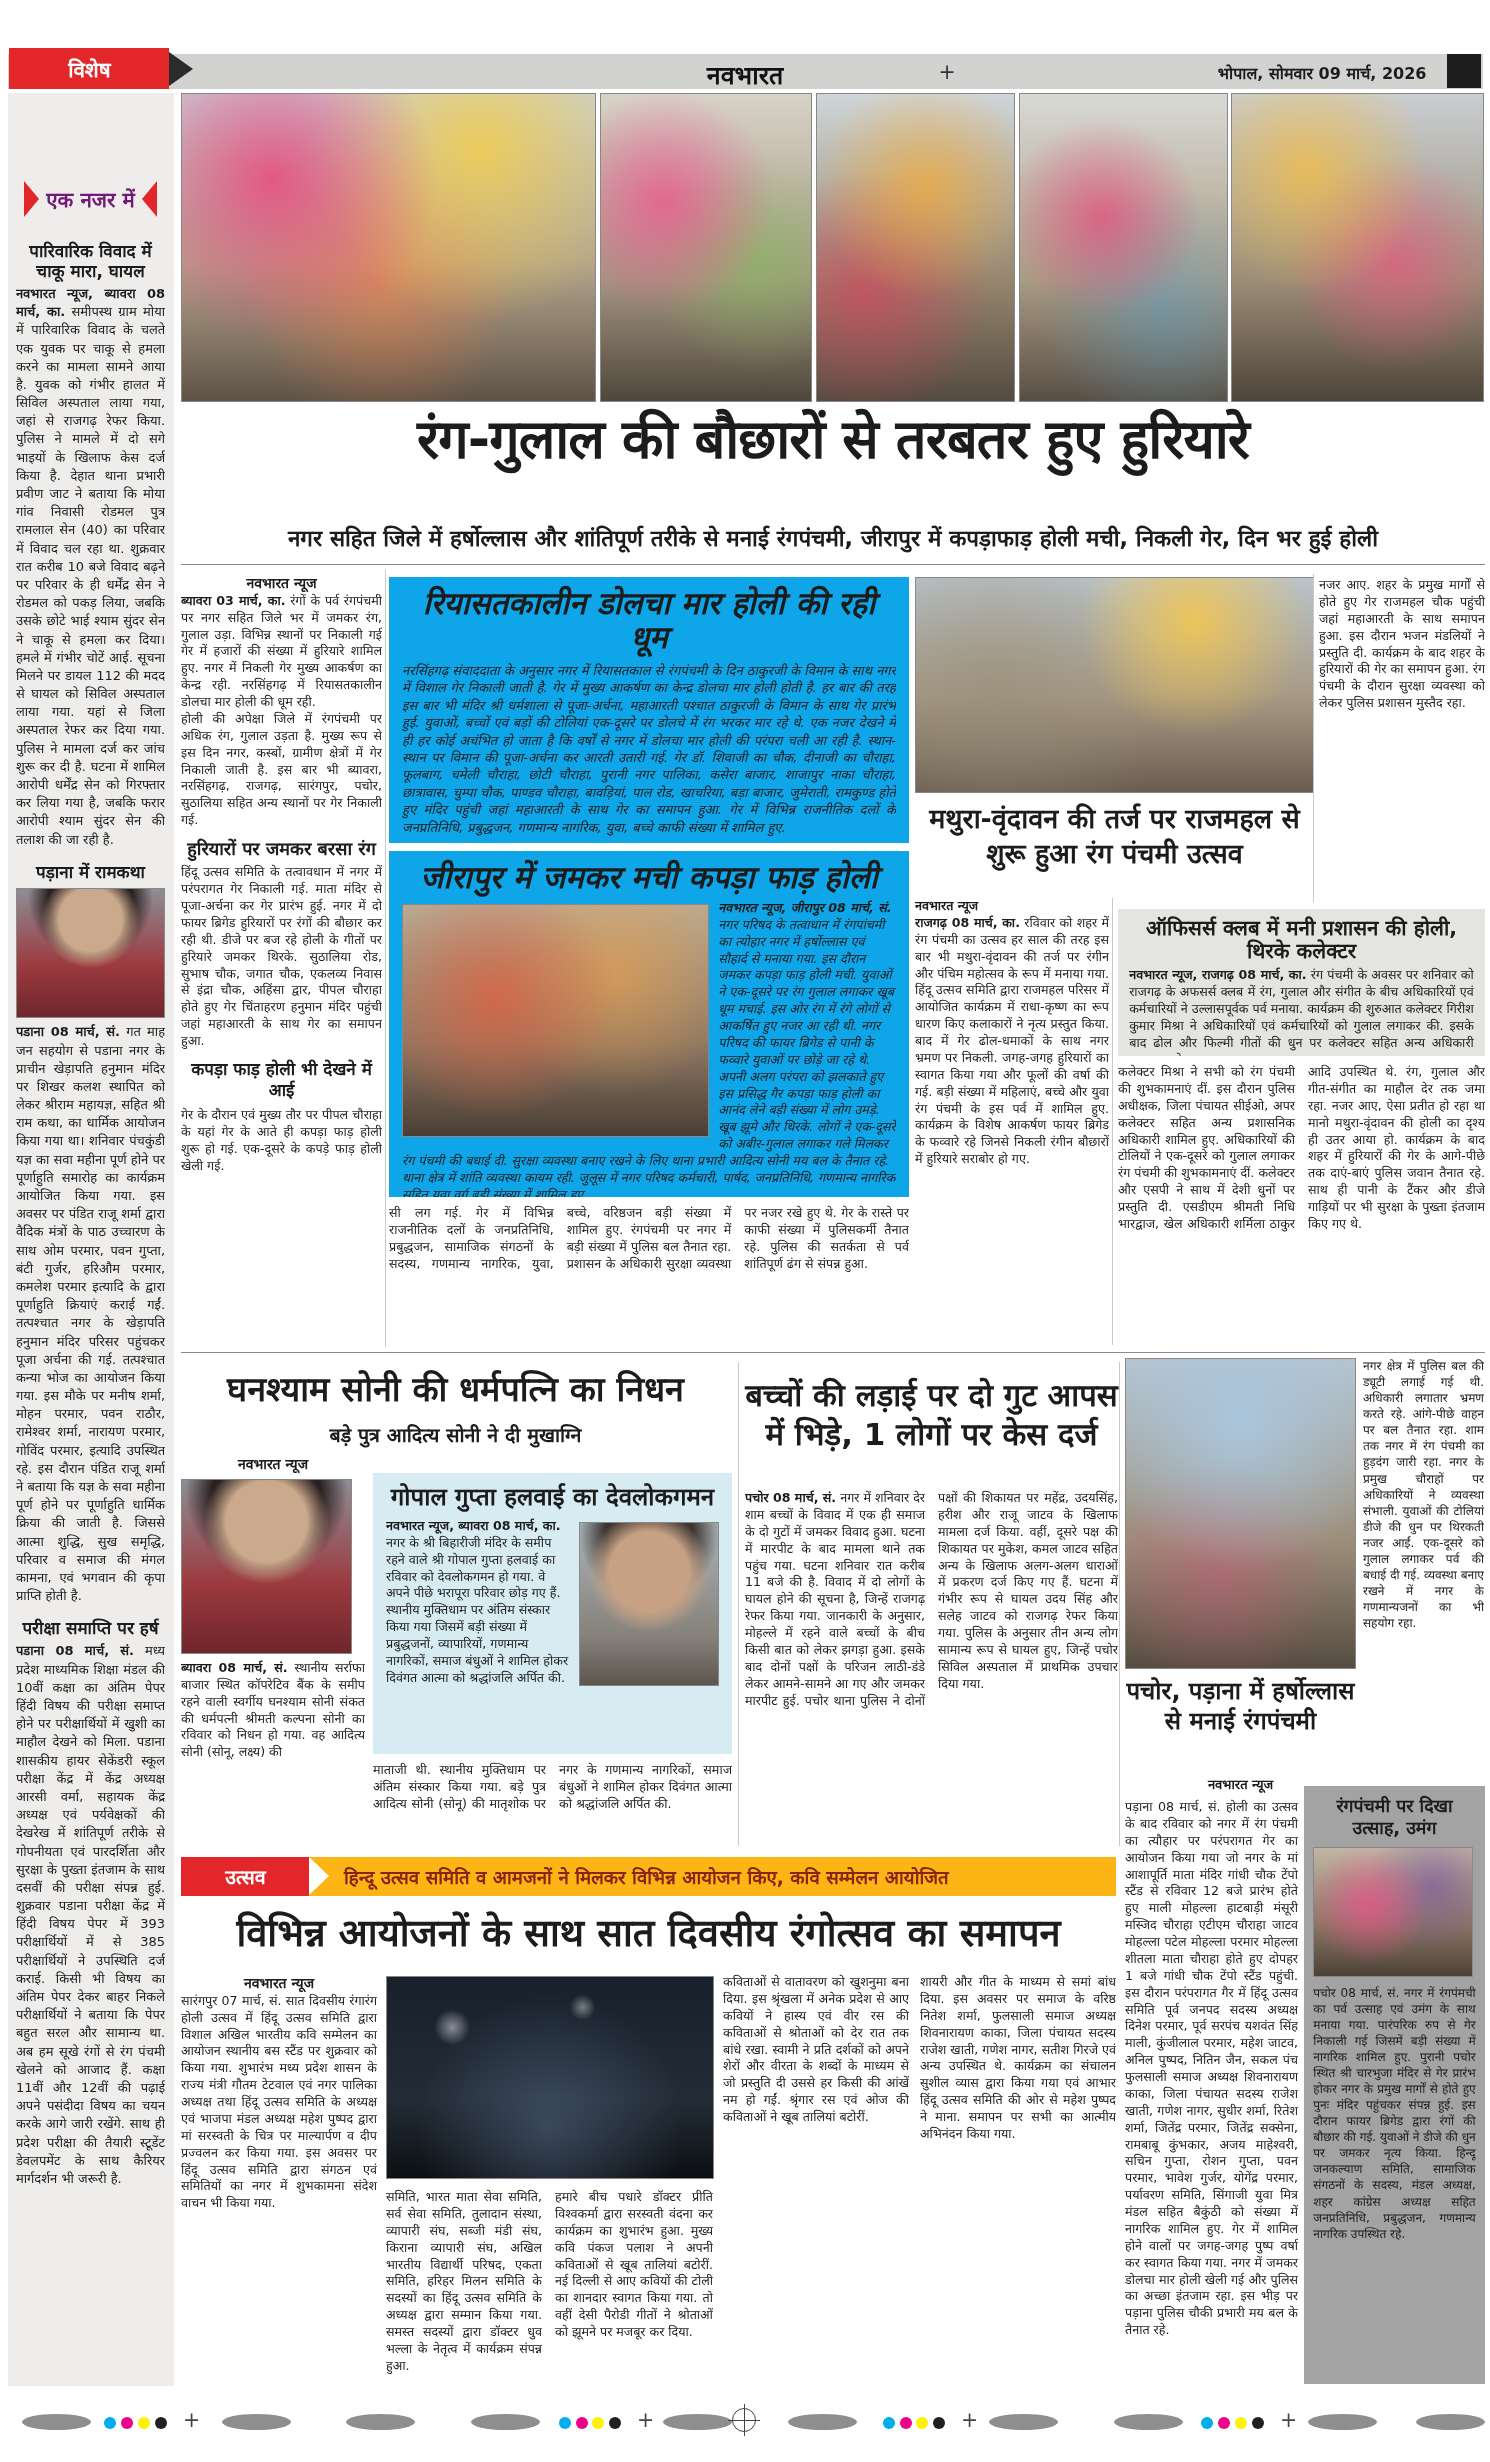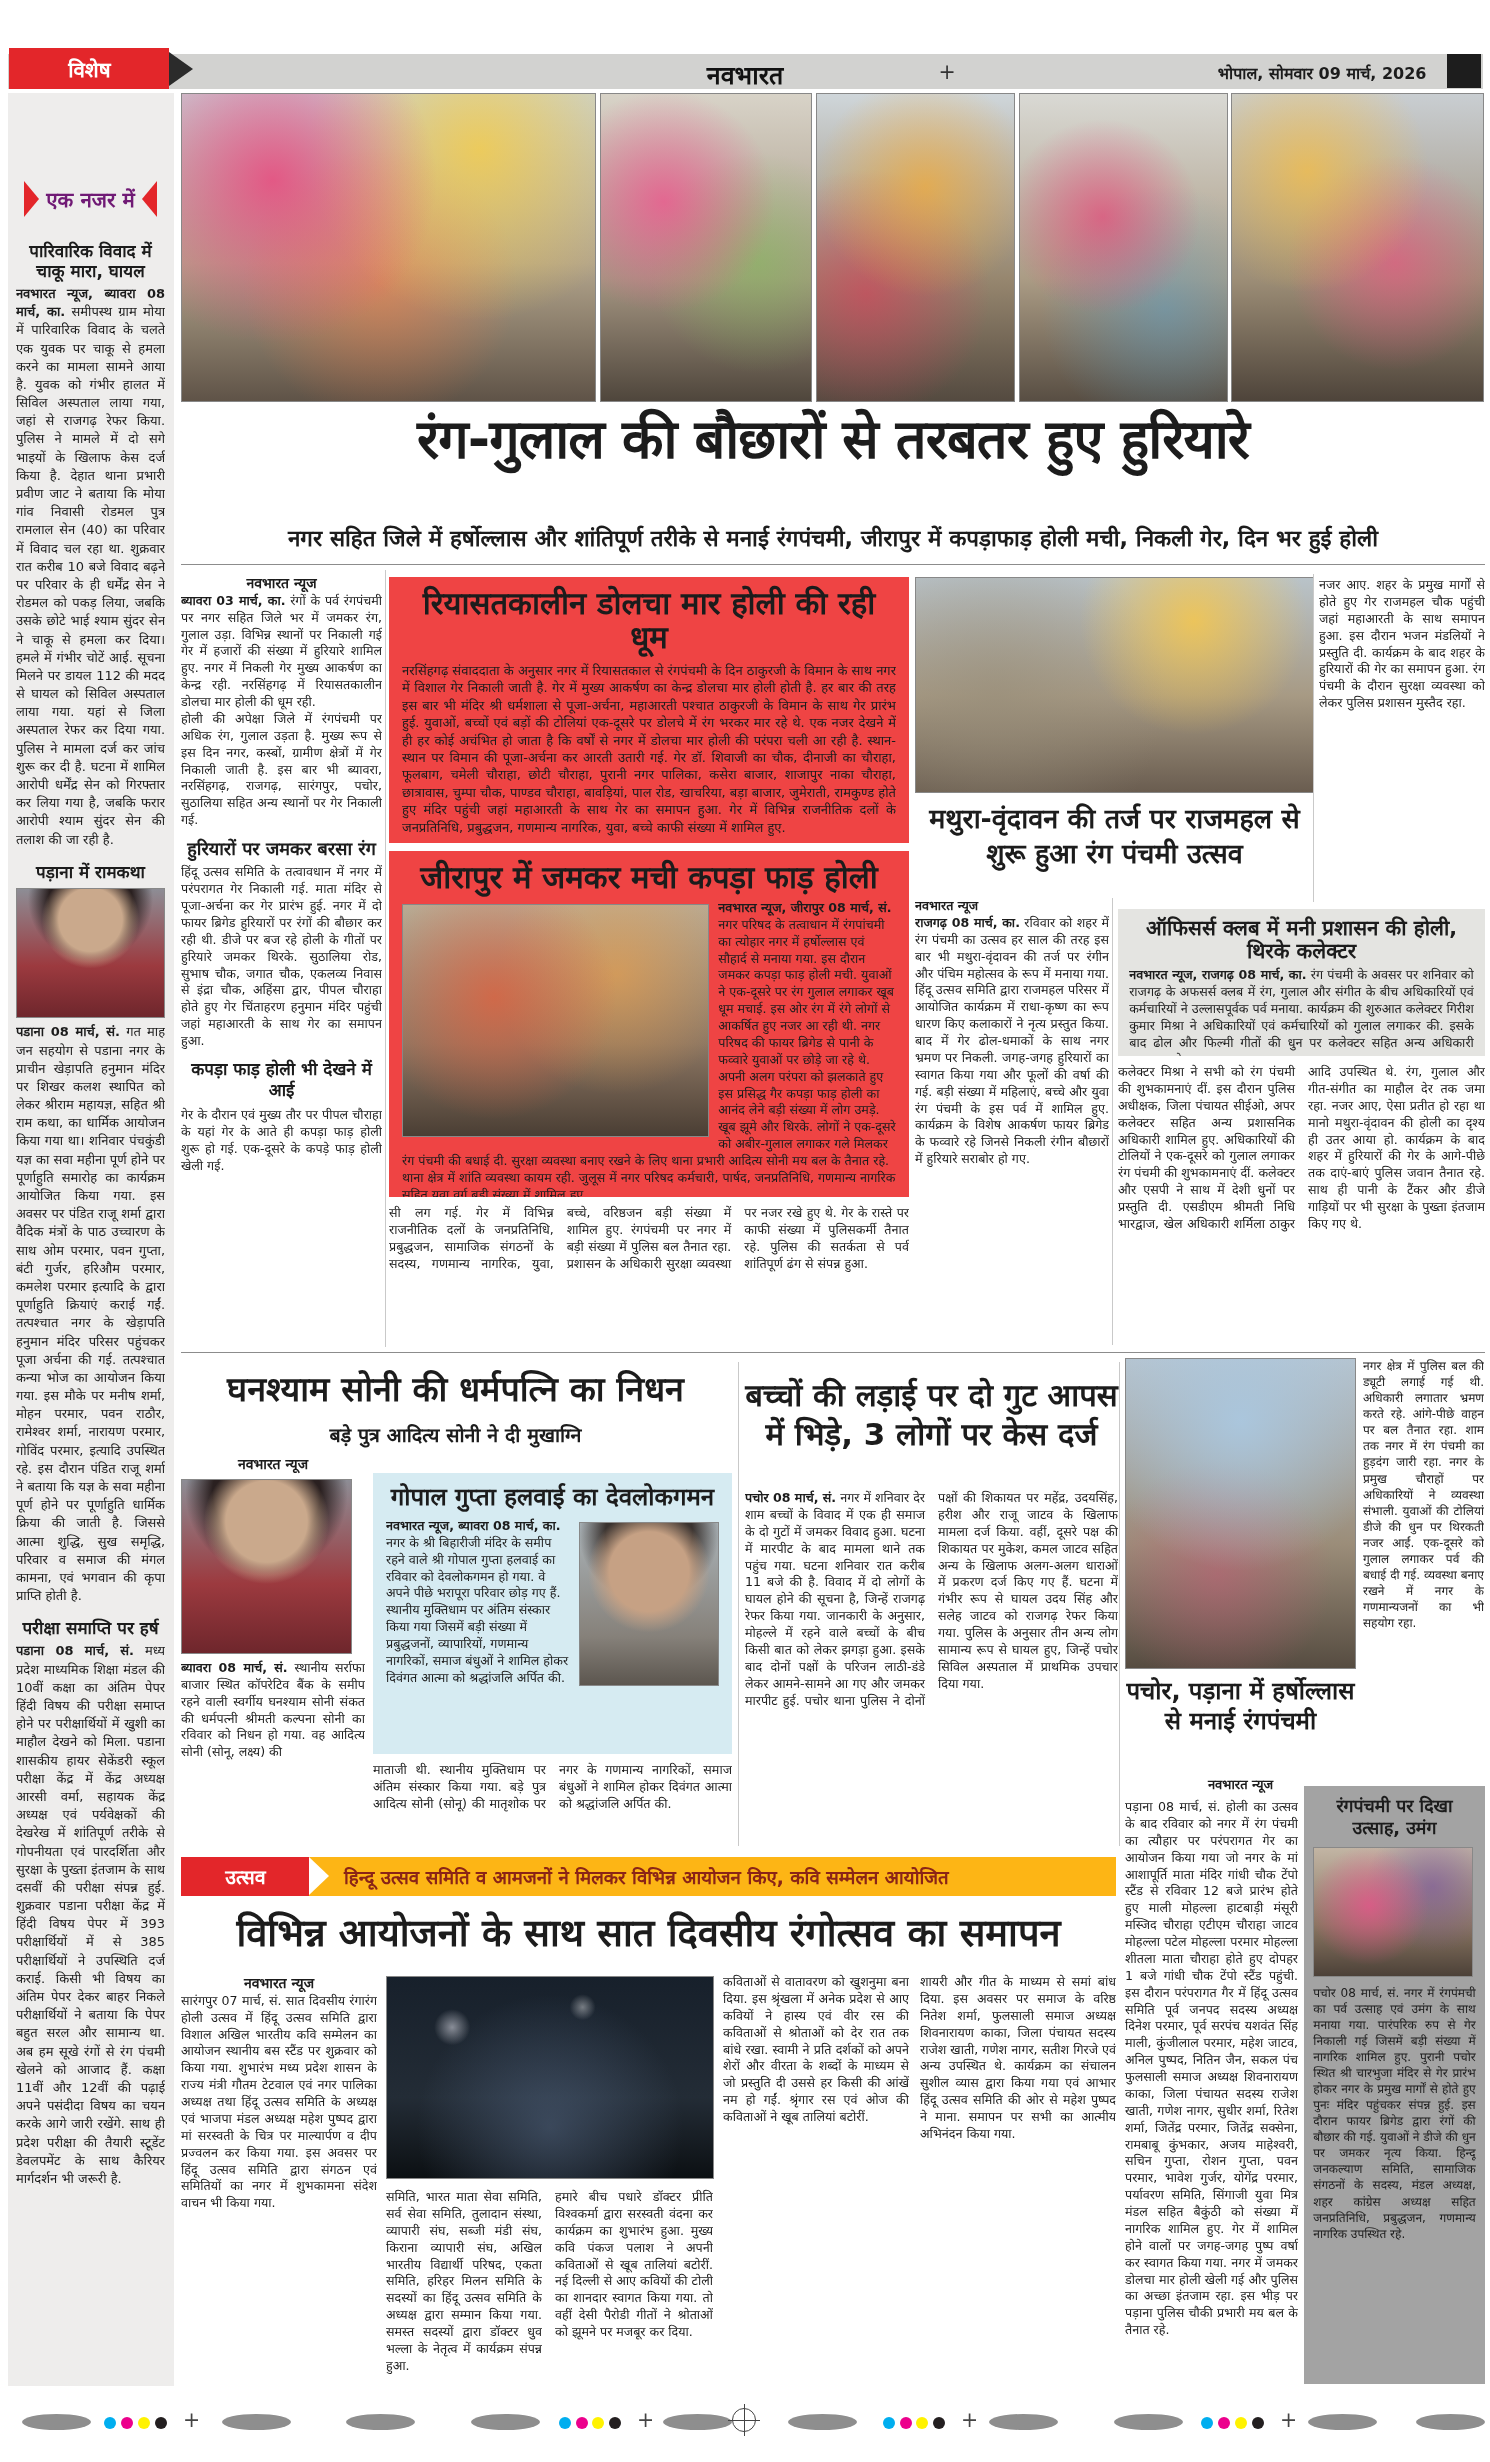--- a/index.html
+++ b/index.html
@@ -41,21 +41,21 @@
   .mid-hl{font-size:34px;font-weight:bold;}
   .mid-sub{font-size:19.6px;font-weight:600;}
   .two-hl{font-size:31px;font-weight:bold;line-height:1.25;}
   .r-hl{font-size:27px;font-weight:bold;line-height:1.3;}
   .p-hl{font-size:24px;font-weight:bold;line-height:1.25;}
   .g-hl{font-size:20.5px;font-weight:bold;line-height:1.15;}
   .u-hl{font-size:17.7px;font-weight:bold;line-height:1.25;}
   .bot-hl{font-size:38px;font-weight:bold;}
 
   
-  .box-cream{background:#ef4444;}
+  .box-cream{background:#0ea5e9;font-style:italic;}
   .box-blue{background:#d6ebf2;}
   .box-gray{background:#e4e4e1;}
   .box-yel{background:#a3a3a3;}
   .pad{padding:9.3px 13px;box-sizing:border-box;}
 
   
   .kick-label{position:absolute;left:181px;top:1857px;width:129px;height:39px;background:#e3262a;color:#fff;
               font-size:19.6px;font-weight:bold;display:flex;align-items:center;justify-content:center;}
   .kick-strip{position:absolute;left:309px;top:1857px;width:807px;height:39px;background:#fdb515;color:#8a2417;
               font-size:18.6px;font-weight:bold;display:flex;align-items:center;padding-left:35px;box-sizing:border-box;}
@@ -194,21 +194,21 @@
     <div class="p-hl ct">गोपाल गुप्ता हलवाई का देवलोकगमन</div>
     <div class="body-txt" style="margin-top:5.6px;">
       <div class="photo ph-port-m" style="position:relative;float:right;width:140px;height:164px;margin:3.7px 0 3.7px 9.3px;"></div>
       <span class="bold">नवभारत न्यूज, ब्यावरा 08 मार्च, का.</span>
       <span class="jt">नगर के श्री बिहारीजी मंदिर के समीप रहने वाले श्री गोपाल गुप्ता हलवाई का रविवार को देवलोकगमन हो गया. वे अपने पीछे भरापूरा परिवार छोड़ गए हैं. स्थानीय मुक्तिधाम पर अंतिम संस्कार किया गया जिसमें बड़ी संख्या में प्रबुद्धजनों, व्यापारियों, गणमान्य नागरिकों, समाज बंधुओं ने शामिल होकर दिवंगत आत्मा को श्रद्धांजलि अर्पित की.</span>
     </div>
   </div>
   <div class="abs body-txt jt" style="left:373px;top:1762px;width:359px;height:84px;column-count:2;column-gap:13px;">माताजी थी. स्थानीय मुक्तिधाम पर अंतिम संस्कार किया गया. बड़े पुत्र आदित्य सोनी (सोनू) की मातृशोक पर नगर के गणमान्य नागरिकों, समाज बंधुओं ने शामिल होकर दिवंगत आत्मा को श्रद्धांजलि अर्पित की.</div>
   <div class="rule-v" style="left:738px;top:1362px;height:484px;"></div>
 
-  <div class="abs two-hl ct" style="left:745px;top:1376px;width:373px;">बच्चों की लड़ाई पर दो गुट आपस में भिड़े, 3 लोगों पर केस दर्ज</div>
+  <div class="abs two-hl ct" style="left:745px;top:1376px;width:373px;">बच्चों की लड़ाई पर दो गुट आपस में भिड़े, 1 लोगों पर केस दर्ज</div>
   <div class="abs body-txt jt" style="left:745px;top:1490px;width:373px;height:356px;column-count:2;column-gap:13px;"><span class="bold">पचोर 08 मार्च, सं.</span> <span>नगर में शनिवार देर शाम बच्चों के विवाद में एक ही समाज के दो गुटों में जमकर विवाद हुआ. घटना में मारपीट के बाद मामला थाने तक पहुंच गया. घटना शनिवार रात करीब 11 बजे की है. विवाद में दो लोगों के घायल होने की सूचना है, जिन्हें राजगढ़ रेफर किया गया. जानकारी के अनुसार, मोहल्ले में रहने वाले बच्चों के बीच किसी बात को लेकर झगड़ा हुआ. इसके बाद दोनों पक्षों के परिजन लाठी-डंडे लेकर आमने-सामने आ गए और जमकर मारपीट हुई. पचोर थाना पुलिस ने दोनों पक्षों की शिकायत पर महेंद्र, उदयसिंह, हरीश और राजू जाटव के खिलाफ मामला दर्ज किया. वहीं, दूसरे पक्ष की शिकायत पर मुकेश, कमल जाटव सहित अन्य के खिलाफ अलग-अलग धाराओं में प्रकरण दर्ज किए गए हैं. घटना में गंभीर रूप से घायल उदय सिंह और सलेह जाटव को राजगढ़ रेफर किया गया. पुलिस के अनुसार तीन अन्य लोग सामान्य रूप से घायल हुए, जिन्हें पचोर सिविल अस्पताल में प्राथमिक उपचार दिया गया.</span></div>
   <div class="rule-v" style="left:1119px;top:1362px;height:484px;"></div>
 
   <div class="photo ph-street abs" style="left:1125px;top:1358px;width:231px;height:311px;"></div>
   <div class="abs body-txt jt" style="left:1363px;top:1358px;width:121px;height:421px;font-size:12px;">नगर क्षेत्र में पुलिस बल की ड्यूटी लगाई गई थी. अधिकारी लगातार भ्रमण करते रहे. आंगे-पीछे वाहन पर बल तैनात रहा. शाम तक नगर में रंग पंचमी का हुड़दंग जारी रहा. नगर के प्रमुख चौराहों पर अधिकारियों ने व्यवस्था संभाली. युवाओं की टोलियां डीजे की धुन पर थिरकती नजर आईं. एक-दूसरे को गुलाल लगाकर पर्व की बधाई दी गई. व्यवस्था बनाए रखने में नगर के गणमान्यजनों का भी सहयोग रहा.</div>
   <div class="abs p-hl ct" style="left:1125px;top:1676px;width:231px;">पचोर, पड़ाना में हर्षोल्लास से मनाई रंगपंचमी</div>
   <div class="abs ct bold" style="left:1125px;top:1775px;width:231px;font-size:13px;">नवभारत न्यूज</div>
   <div class="abs body-txt jt" style="left:1125px;top:1799px;width:173px;height:585px;">पड़ाना 08 मार्च, सं. होली का उत्सव के बाद रविवार को नगर में रंग पंचमी का त्यौहार पर परंपरागत गेर का आयोजन किया गया जो नगर के मां आशापूर्ति माता मंदिर गांधी चौक टेंपो स्टैंड से रविवार 12 बजे प्रारंभ होते हुए माली मोहल्ला हाटबाड़ी मंसूरी मस्जिद चौराहा एटीएम चौराहा जाटव मोहल्ला पटेल मोहल्ला परमार मोहल्ला शीतला माता चौराहा होते हुए दोपहर 1 बजे गांधी चौक टेंपो स्टैंड पहुंची. इस दौरान परंपरागत गैर में हिंदू उत्सव समिति पूर्व जनपद सदस्य अध्यक्ष दिनेश परमार, पूर्व सरपंच यशवंत सिंह माली, कुंजीलाल परमार, महेश जाटव, अनिल पुष्पद, नितिन जैन, सकल पंच फुलसाली समाज अध्यक्ष शिवनारायण काका, जिला पंचायत सदस्य राजेश खाती, गणेश नागर, सुधीर शर्मा, रितेश शर्मा, जितेंद्र परमार, जितेंद्र सक्सेना, रामबाबू कुंभकार, अजय माहेश्वरी, सचिन गुप्ता, रोशन गुप्ता, पवन परमार, भावेश गुर्जर, योगेंद्र परमार, पर्यावरण समिति, सिंगाजी युवा मित्र मंडल सहित बैकुंठी को संख्या में नागरिक शामिल हुए. गेर में शामिल होने वालों पर जगह-जगह पुष्प वर्षा कर स्वागत किया गया. नगर में जमकर डोलचा मार होली खेली गई और पुलिस का अच्छा इंतजाम रहा. इस भीड़ पर पड़ाना पुलिस चौकी प्रभारी मय बल के तैनात रहे.</div>
 
   <div class="abs box-yel" style="left:1304px;top:1786px;width:181px;height:598px;padding:9.3px;box-sizing:border-box;overflow:hidden;">

